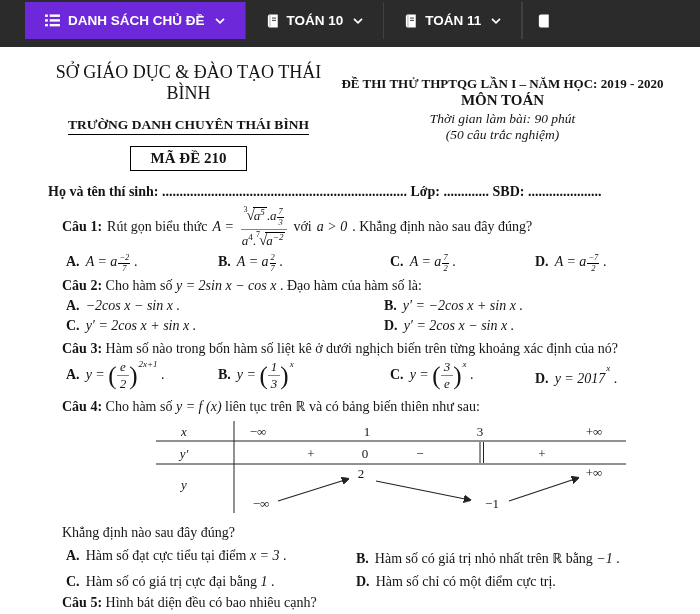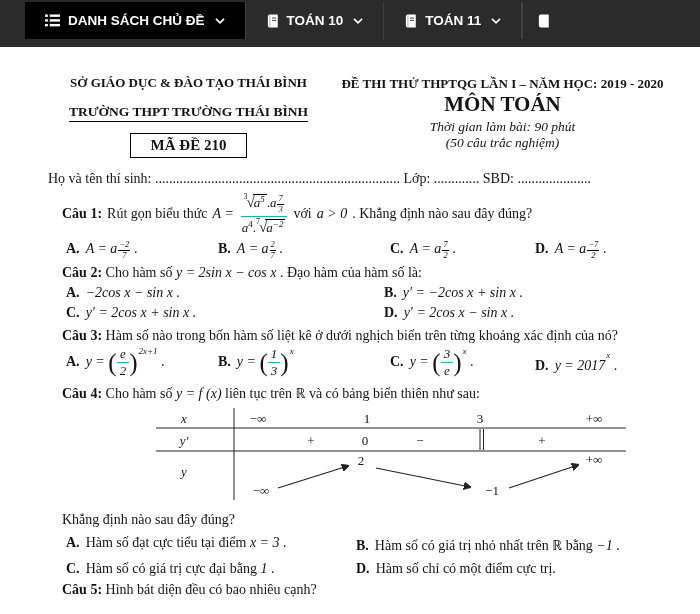--- a/index.html
+++ b/index.html
@@ -14,42 +14,42 @@
   .nav {
     height:47px; background:#2b2b2b; display:flex; align-items:flex-start;
     padding-left:25px; font-family:"Liberation Sans", sans-serif;
     position:relative; overflow:hidden;
   }
   .nav-item {
     height:37px; margin-top:2px; display:flex; align-items:center; gap:8px;
     padding:0 20px; color:#fff; font-weight:bold; font-size:13.5px;
     white-space:nowrap; cursor:pointer;
   }
-  .nav-item.active { background:#000000; }
+  .nav-item.active { background:#6d28d9; }
   .nav-sep { width:1px; height:37px; margin-top:2px; background:#414141; }
   .nav-item.partial { padding:0 0 0 14px; }
   .chev { display:inline-block; margin-left:2px; }
 
   
   .doc { padding:10px 36px 0 36px; }
 
   .hdr { display:flex; }
   .hdr-left { width:305px; text-align:center; }
   .hdr-right { flex:1; text-align:center; }
-  .hl1 { font-weight:bold; font-size:13px; margin-top:18px; }
+  .hl1 { font-weight:normal; font-size:18px; margin-top:5px; }
   .hl2 { font-weight:bold; font-size:13.5px; margin-top:13px; display:inline-block;
          border-bottom:1.5px solid #000; padding-bottom:1px; }
   .code-box { display:inline-block; border:1.6px solid #000; padding:3px 20px;
               font-weight:bold; font-size:15px; margin-top:11px; }
   .hr1 { font-weight:bold; font-size:13px; margin-top:19px; }
-  .hr2 { font-weight:bold; font-size:21px; }
+  .hr2 { font-weight:bold; font-size:15px; }
   .hr3 { font-style:italic; font-size:13.5px; margin-top:2px; }
   .hr4 { font-style:italic; font-size:13.5px; }
 
-  .student { margin-top:13px; font-size:14px; white-space:nowrap; padding-left:12px; }
+  .student { margin-top:13px; font-size:14px; white-space:nowrap; padding-left:12px;font-weight:bold; }
 
   .q { font-size:14px; padding-left:26px; margin-top:4px; }
   .qlabel { font-weight:bold; }
   .math { font-style:italic; }
   sup { font-size:9px; }
 
   
   .q1line { display:flex; align-items:center; gap:5px; padding-left:26px; margin-top:6px; font-size:14px; }
 
   .frac { display:inline-flex; flex-direction:column; align-items:center;
@@ -135,21 +135,21 @@
       <path d="M4 0.5 H13 V15.5 H4 A2.3 2.3 0 0 1 1.7 13.2 V2.8 A2.3 2.3 0 0 1 4 0.5 Z" fill="#fff"></path>
     </svg>
   </div>
 </div>
 
 <div class="doc">
 
   <div class="hdr">
     <div class="hdr-left">
       <div class="hl1">SỞ GIÁO DỤC &amp; ĐÀO TẠO THÁI BÌNH</div>
-      <div><span class="hl2">TRƯỜNG THPT TRƯỜNG THÁI BÌNH</span></div>
+      <div><span class="hl2">TRƯỜNG DANH CHUYÊN THÁI BÌNH</span></div>
       <div><span class="code-box">MÃ ĐỀ 210</span></div>
     </div>
     <div class="hdr-right">
       <div class="hr1">ĐỀ THI THỬ THPTQG LẦN I – NĂM HỌC: 2019 - 2020</div>
       <div class="hr2">MÔN TOÁN</div>
       <div class="hr3">Thời gian làm bài: 90 phút</div>
       <div class="hr4">(50 câu trắc nghiệm)</div>
     </div>
   </div>
 

